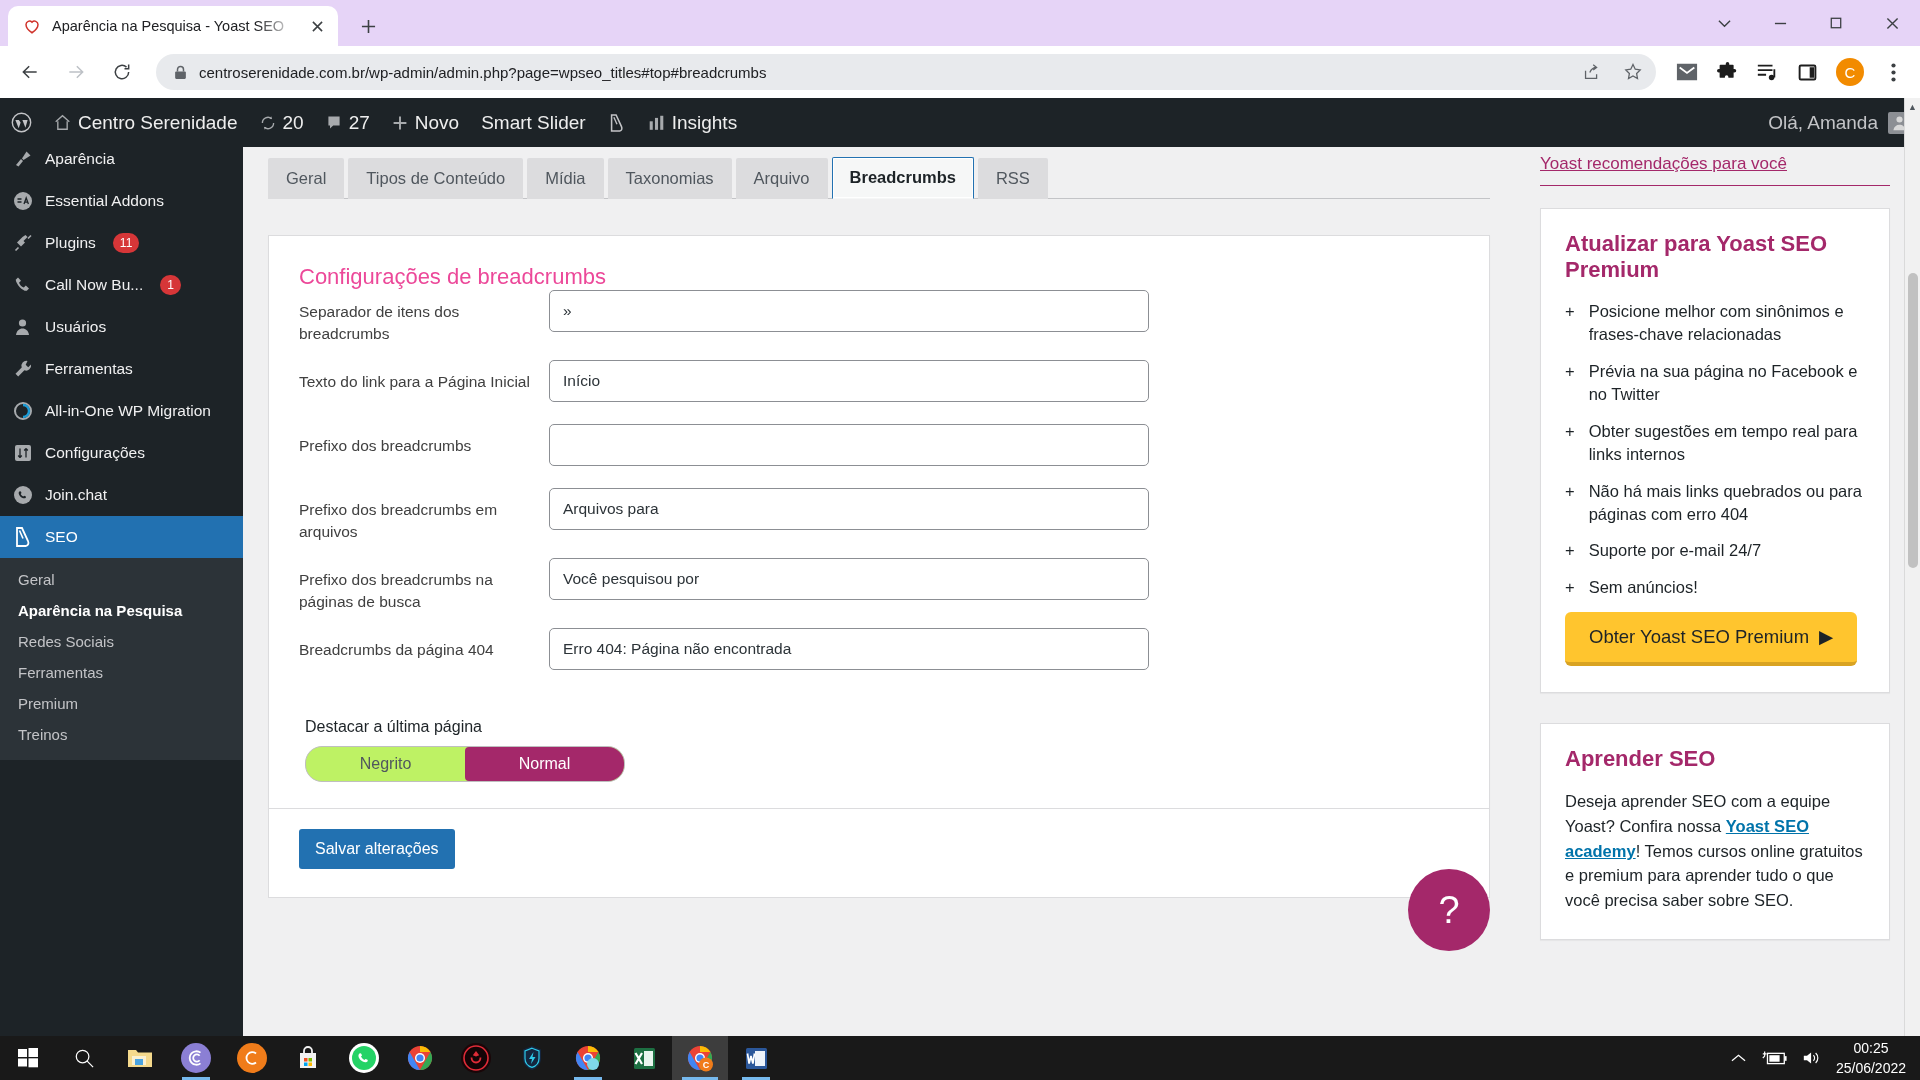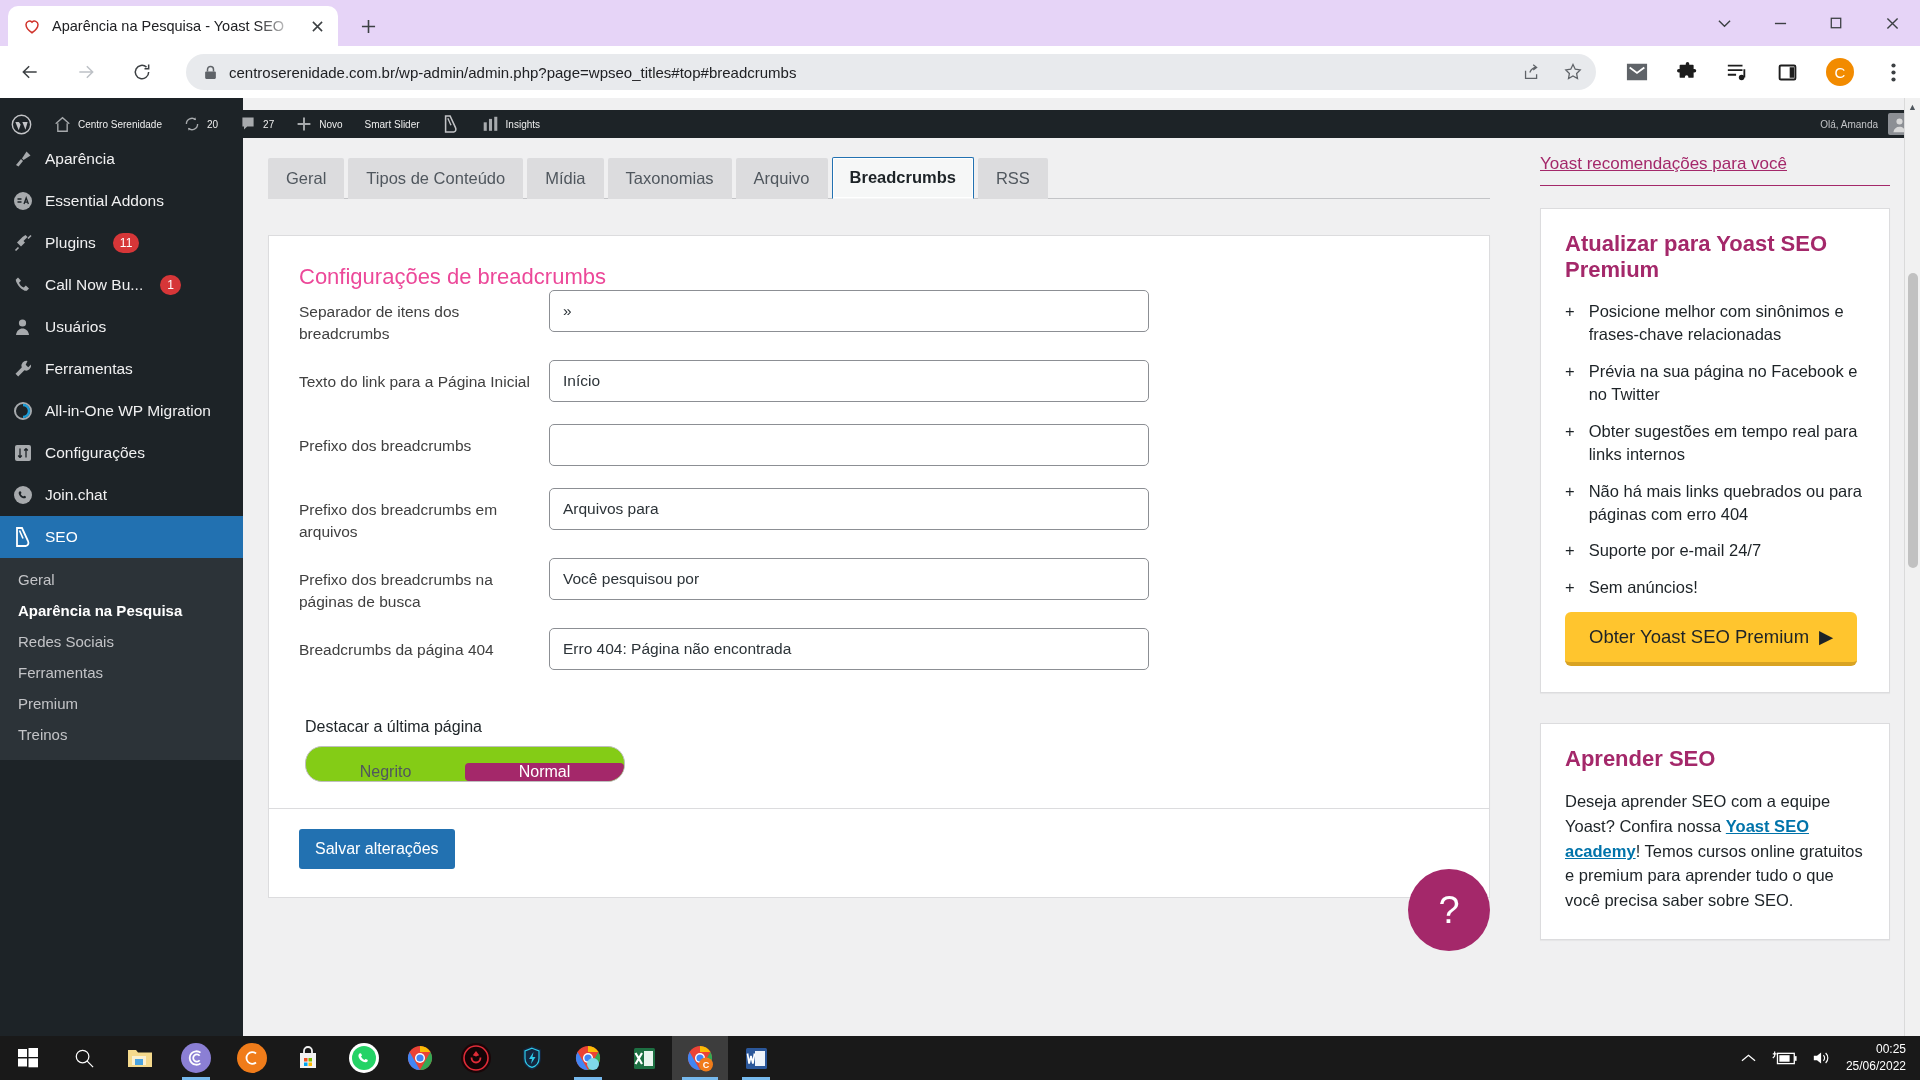--- a/index.html
+++ b/index.html
@@ -46,21 +46,21 @@
     position: absolute; right: 0; top: 0; height: 46px; display: flex;
   }
   .win-btn {
     width: 56px; height: 46px; display: flex; align-items: center; justify-content: center;
     color: #3c4043;
   }
   .win-btn svg { display: block; }
 
   .toolbar {
     height: 52px; background: #ffffff; display: flex; align-items: center;
-    padding: 0 10px; gap: 16px;
+    padding: 0 10px; gap: 6px;
   }
   .nav-btn {
     width: 40px; height: 40px; display: flex; align-items: center; justify-content: center;
     color: #5f6368; border-radius: 50%; font-size: 19px;
   }
   .nav-btn.disabled { color: #bdc1c6; }
   .omnibox {
     flex: 1; height: 36px; background: #e8eaed; border-radius: 18px;
     display: flex; align-items: center; padding: 0 8px 0 18px; margin: 0 8px;
     gap: 12px;
@@ -79,23 +79,23 @@
     width: 28px; height: 28px; border-radius: 50%; background: #f28b00;
     color: #fff; font-size: 15px; display: flex; align-items: center; justify-content: center;
     margin: 0 6px;
   }
 
   
   .viewport { flex: 1; display: flex; position: relative; background: #f0f0f1; overflow: hidden; }
 
   
   .wp-adminbar {
-    position: absolute; top: 12px; left: 0; right: 0; height: 28px;
+    position: absolute; top: 0; left: 0; right: 0; height: 49px;
     background: #1d2327; display: flex; align-items: center;
-    color: #c3c4c7; font-size: 10px; z-index: 30;
+    color: #c3c4c7; font-size: 19px; z-index: 30;
   }
   .ab-item {
     height: 40px; display: flex; align-items: center; gap: 7px;
     padding: 0 11px; color: #eee; white-space: nowrap;
   }
   .ab-item .ab-ico { display: flex; align-items: center; color: #a7aaad; }
   .ab-right { margin-left: auto; display: flex; align-items: center; padding-right: 10px; gap: 10px; }
   .ab-avatar {
     width: 22px; height: 22px; background: #8c8f94; border-radius: 2px;
     display: flex; align-items: center; justify-content: center; color: #d8d8d8; font-size: 14px;
@@ -166,21 +166,21 @@
     flex: 1; max-width: 600px; height: 42px; border: 1px solid #8c8f94;
     border-radius: 5px; padding: 0 13px; font-size: 15.5px; color: #2c3338;
     background: #fff; font-family: "Liberation Sans", sans-serif;
   }
   .field-sep-gap { margin-bottom: 22px; }
 
   .radio-block { margin-top: 48px; padding-bottom: 26px; margin-left: 6px; }
   .radio-legend { font-size: 16px; color: #1d2327; margin-bottom: 10px; }
   .switch-toggle {
     display: inline-flex; border-radius: 17px; overflow: hidden;
-    border: 1px solid #bfbfbf; background: #84cc16; width: 320px; height: 36px; align-items: flex-end;
+    border: 1px solid #bfbfbf; background: #bef264; width: 320px; height: 36px;
   }
   .switch-opt {
     flex: 1; display: flex; align-items: center; justify-content: center;
     font-size: 16px; color: #50575e;
   }
   .switch-opt.on { background: #a4286a; color: #fff; border-radius: 4px; }
 
   .save-bar {
     background: #fff; border: 1px solid #dcdcde; border-top: none;
     margin: 0 30px 0 0; padding: 20px 30px 28px;
@@ -252,21 +252,21 @@
     content: ""; position: absolute; bottom: 0; left: 10px; right: 10px; height: 3px;
     background: #76b9ed;
   }
   .tb-btn.open::after {
     content: ""; position: absolute; bottom: 0; left: 14px; right: 14px; height: 3px;
     background: #76b9ed;
   }
   .tb-icon { width: 30px; height: 30px; display: flex; align-items: center; justify-content: center; }
   .tray { margin-left: auto; display: flex; align-items: center; gap: 14px; padding-right: 14px; }
   .tray-ico { color: #fff; display: flex; align-items: center; }
-  .clock { font-size: 12px; line-height: 1.45; text-align: right; color: #fff; }
+  .clock { font-size: 14px; line-height: 1.45; text-align: center; color: #fff; }
 
   .circle-ico {
     width: 30px; height: 30px; border-radius: 50%;
     display: flex; align-items: center; justify-content: center;
     font-weight: bold; font-size: 17px;
   }
 </style>
 </head>
 <body>
 

